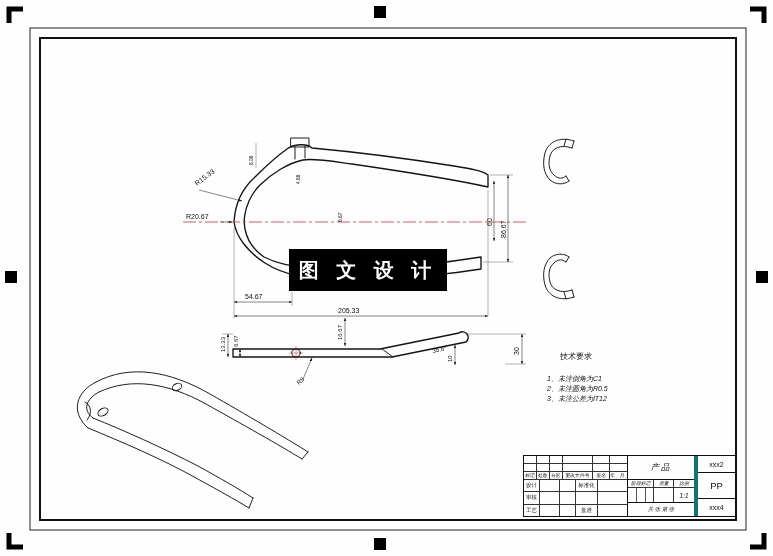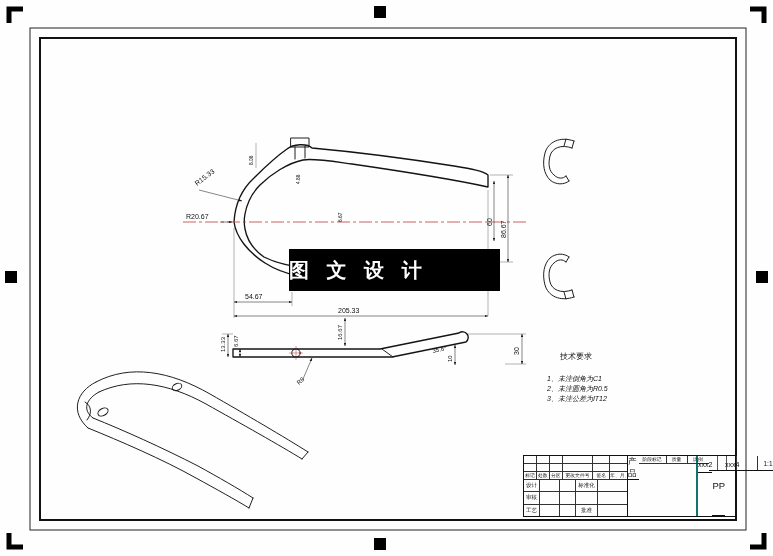--- a/index.html
+++ b/index.html
@@ -14,56 +14,56 @@
   svg .clh{stroke:#c23b3b;stroke-width:.5;fill:none;}
   svg .frame1{fill:none;stroke:#222;stroke-width:1;}
   svg .frame2{fill:none;stroke:#111;stroke-width:2;}
   svg .mark{fill:#000;}
   svg .markL{fill:none;stroke:#000;stroke-width:5;}
   svg text{fill:#111;font-family:"Liberation Sans","DejaVu Sans",sans-serif;}
   .dimtxt{font-size:7px;}
   .dimtxt-s{font-size:6px;}
   .tinytxt{font-size:4.8px;}
   
-  .watermark{position:absolute;left:289px;top:249px;width:211px;height:42px;background:#000;
-             color:#fff;display:flex;align-items:center;justify-content:flex-start;
+  .watermark{position:absolute;left:289px;top:249px;width:158px;height:42px;background:#000;
+             color:#fff;display:flex;align-items:center;justify-content:center;
              font-size:20px;font-weight:bold;letter-spacing:6px;white-space:nowrap;}
   
   .notes{position:absolute;left:547px;top:351px;width:170px;}
   .notes-title{font-size:8px;margin-left:13px;margin-bottom:12px;}
   .notes-item{font-size:7px;font-style:italic;line-height:10px;}
   
   .tb,.tb *{box-sizing:border-box;}
   .tb{position:absolute;left:523px;top:455px;width:213px;height:62px;border:1.6px solid #111;display:flex;}
   .tb-left{width:104px;display:flex;flex-direction:column;border-right:1px solid #111;}
   .revrow{height:8px;display:flex;border-bottom:.5px solid #333;}
   .revrow>span{display:block;height:100%;border-right:.5px solid #333;overflow:hidden;
                font-size:4.8px;line-height:8px;text-align:center;white-space:nowrap;}
   .c1{width:13px;}.c2{width:13px;}.c3{width:13px;}.c4{width:31px;}.c5{width:17px;}.c6{width:17px;border-right:none !important;}
   .rolesarea{flex:1;display:flex;flex-direction:column;}
   .rolerow{flex:1;display:flex;border-bottom:.5px solid #333;}
   .rolerow:last-child{border-bottom:none;}
   .rolerow>span{display:block;height:100%;border-right:.5px solid #333;font-size:5.5px;line-height:10px;
                 text-align:center;overflow:hidden;white-space:nowrap;}
   .r1{width:16px;}.r2{width:20px;}.r3{width:16px;}.r4{width:22px;}.r5{flex:1;border-right:none !important;}
-  .tb-mid{width:70px;display:flex;flex-direction:row;border-right:2px solid #0f766e;}
+  .tb-mid{width:70px;display:flex;flex-direction:column;border-right:4px solid #0f766e;font-style:italic;}
   .tb-prod{height:24px;display:flex;align-items:center;justify-content:center;font-size:8.5px;
            letter-spacing:2px;border-bottom:.8px solid #111;}
   .stagehead{height:8px;display:flex;border-bottom:.5px solid #333;}
   .stagehead>span{display:block;border-right:.5px solid #333;font-size:4.8px;line-height:8px;text-align:center;
                   overflow:hidden;white-space:nowrap;}
   .s1{width:28px;}.s2{width:21px;}.s3{width:21px;border-right:none !important;}
   .stagevals{height:15px;display:flex;border-bottom:.8px solid #111;}
   .stagevals>.boxes{width:28px;display:flex;border-right:.5px solid #333;}
   .stagevals>.boxes>i{flex:1;border-right:.5px solid #555;}
   .stagevals>.boxes>i:last-child{border-right:none;}
   .stagevals>.qcell{width:21px;border-right:.5px solid #333;}
   .stagevals>.scale{width:21px;display:flex;align-items:center;justify-content:center;font-size:6.5px;}
   .tb-sheet{flex:1;display:flex;align-items:center;justify-content:center;font-size:5.5px;white-space:nowrap;}
-  .tb-right{flex:1;display:flex;flex-direction:row;}
+  .tb-right{flex:1;display:flex;flex-direction:column;}
   .tb-code{height:17px;display:flex;align-items:center;justify-content:center;font-size:7px;border-bottom:.8px solid #111;}
   .tb-pp{flex:1;display:flex;align-items:center;justify-content:center;font-size:9.5px;border-bottom:.8px solid #111;}
   .tb-code2{height:17px;display:flex;align-items:center;justify-content:center;font-size:7px;}
 </style>
 </head>
 <body>
 
 <div class="page">
 
 <svg width="773" height="556" viewBox="0 0 773 556">

